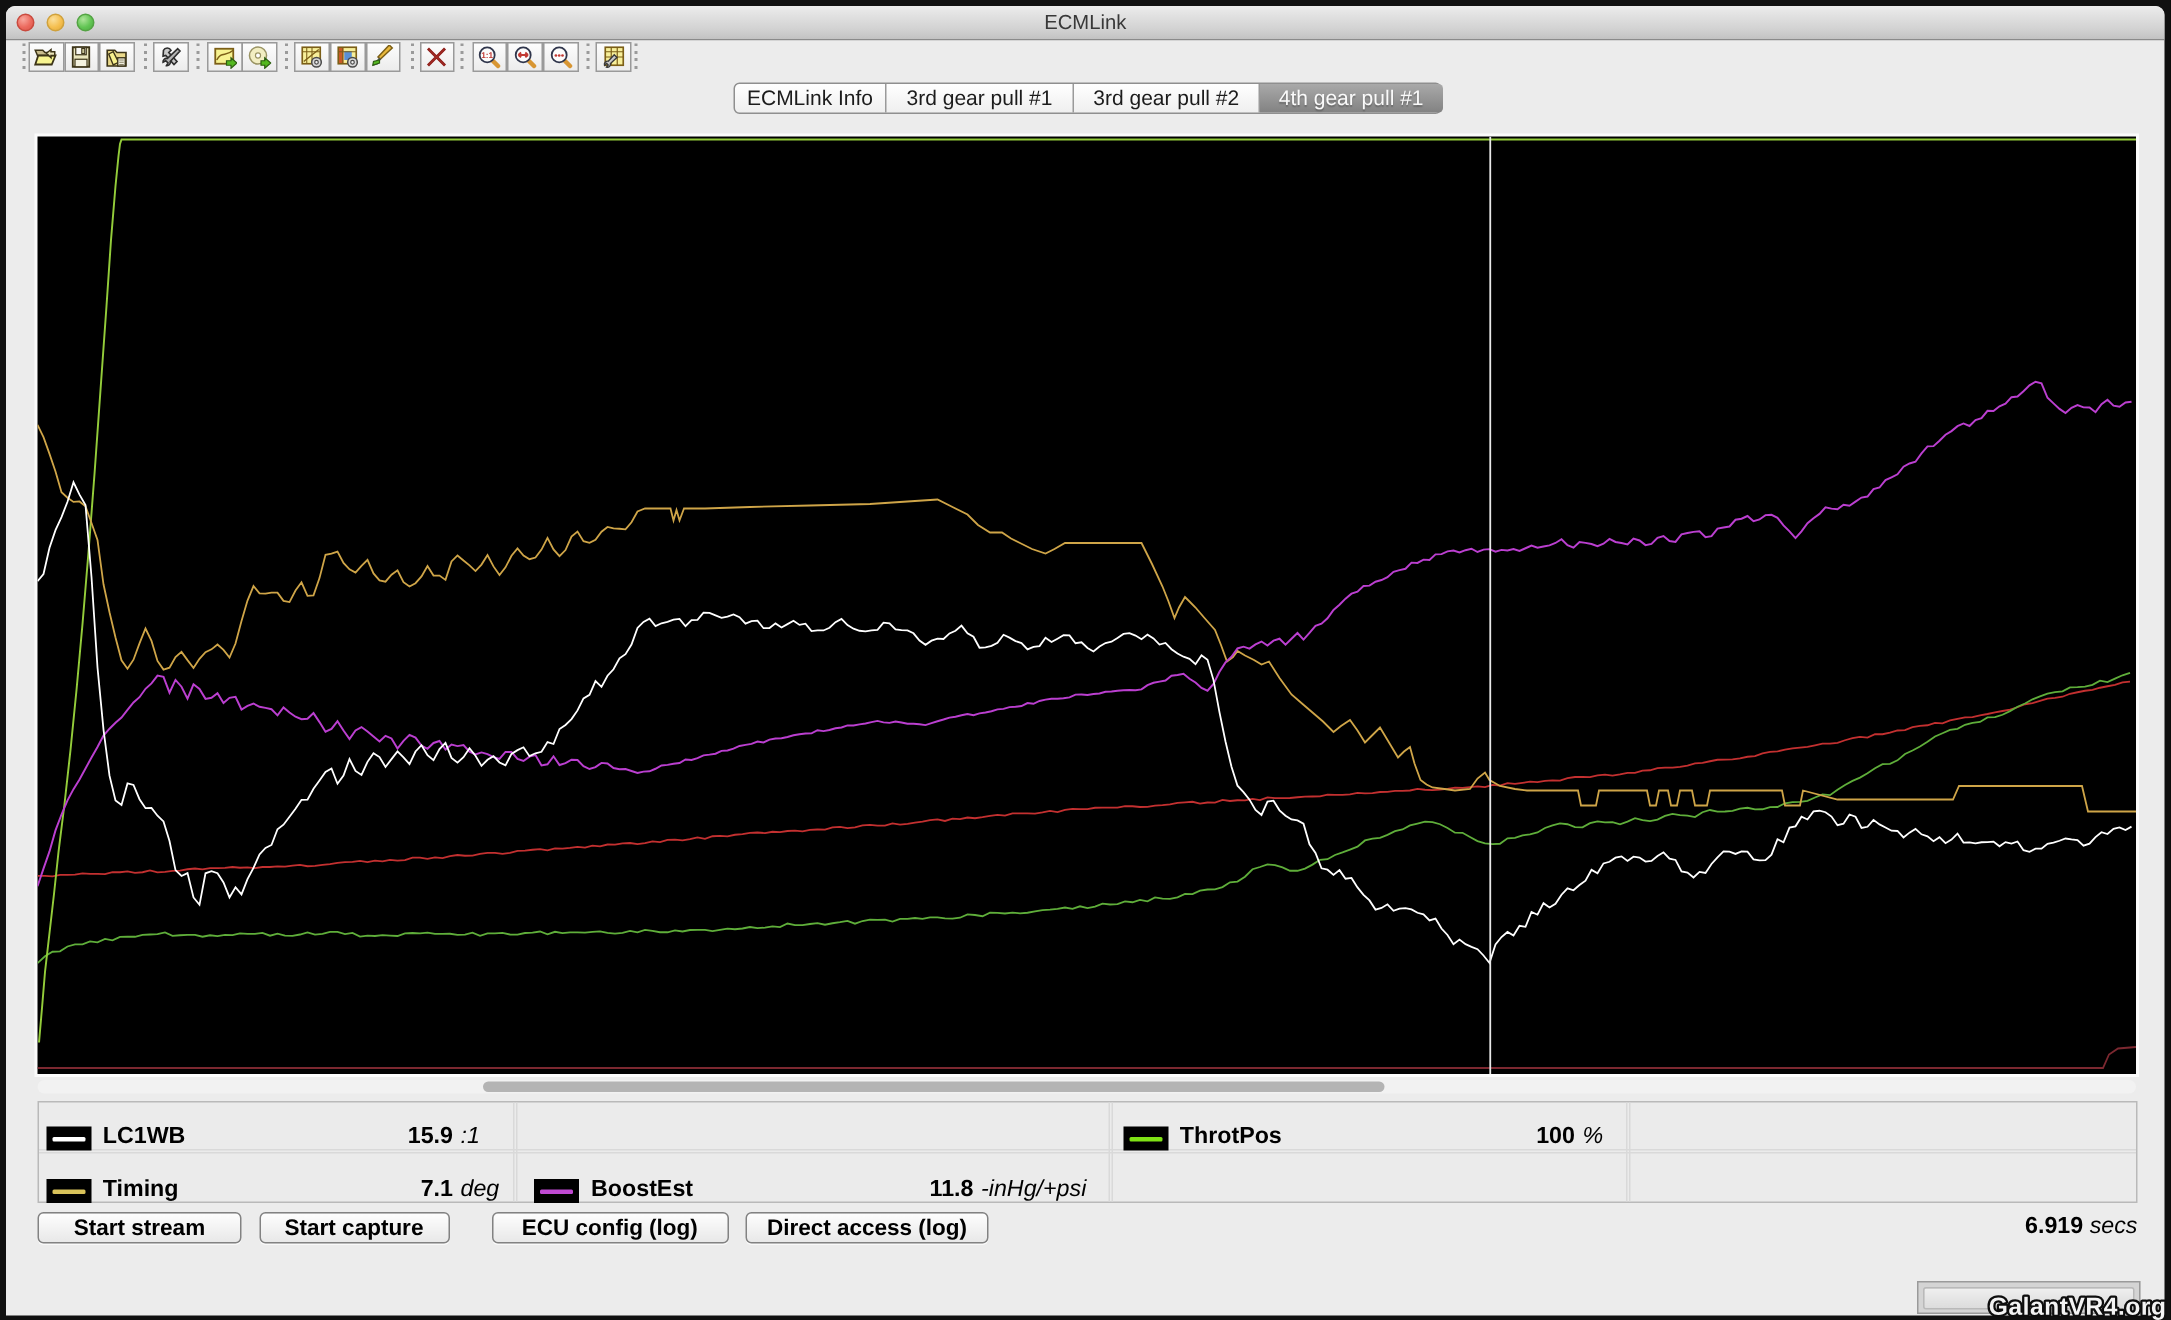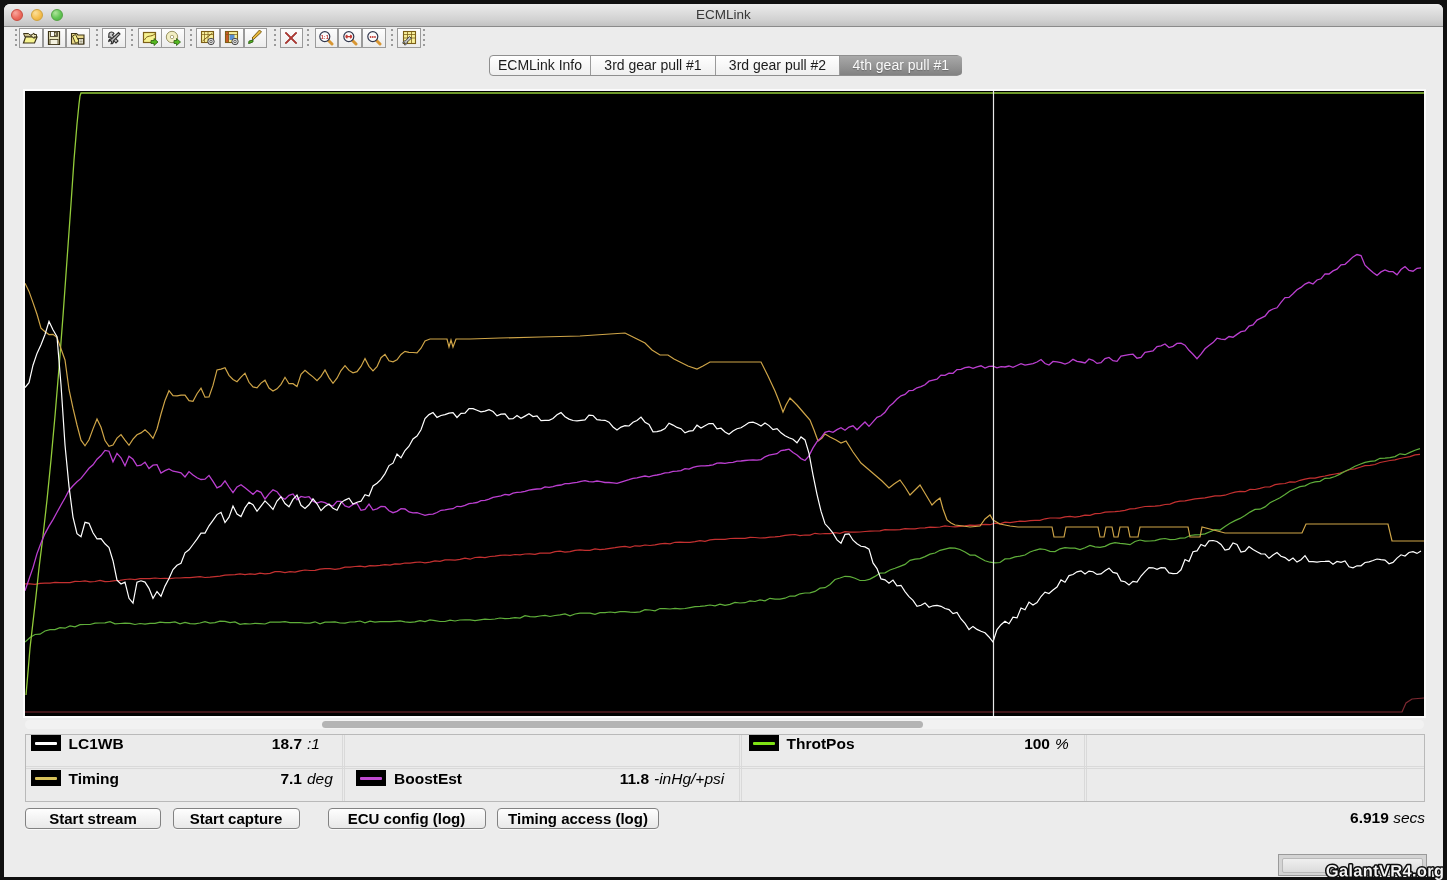--- a/index.html
+++ b/index.html
@@ -18,21 +18,21 @@
  border-right:1px solid #9a9a9a}
 .tab.sel{background:linear-gradient(#a9a9a9,#828282);color:#fafafa;border-radius:0 3px 3px 0;border-right:none;
  text-shadow:0 1px 1px rgba(0,0,0,.25)}
 #chartwrap{position:absolute;left:19px;top:84.5px;width:1403px;height:629.5px;background:#fbfbfb}
 #chart{position:absolute;left:2px;top:2.5px;width:1399px;height:625px;background:#000}
 #scrolltrack{position:absolute;left:21px;top:715.5px;width:1399px;height:9.5px;border-radius:5px;background:#f2f2f2}
 #scrollthumb{position:absolute;left:318px;top:716.5px;width:601px;height:7.5px;border-radius:4px;background:#b4b4b4}
 #legend{position:absolute;left:21px;top:729.5px;width:1400px;height:68px;border:1px solid #b9b9b9;background:#ebebeb}
 .lsep{position:absolute;left:0;width:100%;height:2.5px;border-top:1px solid #d9d9d9;border-bottom:1px solid #d9d9d9}
 .lvd{position:absolute;top:0;height:100%;width:2.5px;border-left:1px solid #d9d9d9;border-right:1px solid #d9d9d9}
-.lcell{position:absolute;height:32px;display:flex;align-items:flex-start}
+.lcell{position:absolute;height:32px;display:flex;align-items:flex-end}
 .sw{width:30px;height:16px;background:#000;display:inline-block;position:relative;flex:0 0 auto}
 .swl{position:absolute;left:4px;right:4px;top:6.5px;height:3px;border-radius:1px}
 .llab{font-weight:bold;font-size:15.5px;color:#000;margin-left:8px}
 .lval{font-weight:bold;font-size:15.5px;color:#000;margin-left:auto}
 .lunit{font-style:italic;font-size:15.5px;color:#000;margin-left:5px;flex:0 0 auto}
 .it{font-style:italic;font-weight:normal}
 .pbtn{position:absolute;top:803.5px;height:21.5px;border:1px solid #828282;border-radius:4px;
  background:linear-gradient(#fefefe,#e8e8e8);text-align:center;font-weight:bold;font-size:15px;color:#000;
  line-height:20px;box-shadow:0 1px 0 rgba(255,255,255,.7)}
 #secs{position:absolute;top:805px;right:18px;font-size:15.5px;color:#000}
@@ -190,21 +190,21 @@
     <div id="legend">
       <div class="lsep" style="top:31.5px"></div>
       <div class="lvd" style="left:316px"></div>
       <div class="lvd" style="left:713px"></div>
       <div class="lvd" style="left:1058px"></div>
       <div class="lcell" style="left:0px;top:0.5px;width:317px;padding-left:4.5px">
         <span class="sw">
           <span class="swl" style="background:#ffffff"></span>
         </span>
         <span class="llab">LC1WB</span>
-        <span class="lval">18.7</span>
+        <span class="lval">15.9</span>
         <span class="lunit" style="width:36px">:1</span>
       </div>
       <div class="lcell" style="left:0px;top:35.5px;width:317px;padding-left:4.5px">
         <span class="sw">
           <span class="swl" style="background:#d8c25a"></span>
         </span>
         <span class="llab">Timing</span>
         <span class="lval">7.1</span>
         <span class="lunit" style="width:36px">deg</span>
       </div>
@@ -221,21 +221,21 @@
           <span class="swl" style="background:#7fe215"></span>
         </span>
         <span class="llab">ThrotPos</span>
         <span class="lval">100</span>
         <span class="lunit" style="width:30px">%</span>
       </div>
     </div>
     <div class="pbtn" style="left:21.0px;width:136.0px">Start stream</div>
     <div class="pbtn" style="left:168.5px;width:127.0px">Start capture</div>
     <div class="pbtn" style="left:323.5px;width:158.0px">ECU config (log)</div>
-    <div class="pbtn" style="left:493.0px;width:162.0px">Timing access (log)</div>
+    <div class="pbtn" style="left:493.0px;width:162.0px">Direct access (log)</div>
     <div id="secs"><b>6.919</b> <i>secs</i></div>
     <div id="statuspanel">
       <div class="inner"></div>
     </div>
     <div id="galant"><svg width="140" height="24" viewBox="0 0 140 24">
         <g transform="translate(18.79,18.5)" stroke="#0e0e0e" stroke-width="372" stroke-linejoin="round" fill="#0e0e0e">
           <path transform="translate(0.00,0) scale(0.008057,-0.008057)" d="M806 211Q921 211 1029.0 244.5Q1137 278 1196 330V525H852V743H1466V225Q1354 110 1174.5 45.0Q995 -20 798 -20Q454 -20 269.0 170.5Q84 361 84 711Q84 1059 270.0 1244.5Q456 1430 805 1430Q1301 1430 1436 1063L1164 981Q1120 1088 1026.0 1143.0Q932 1198 805 1198Q597 1198 489.0 1072.0Q381 946 381 711Q381 472 492.5 341.5Q604 211 806 211Z"></path>
           <path transform="translate(13.13,0) scale(0.008057,-0.008057)" d="M393 -20Q236 -20 148.0 65.5Q60 151 60 306Q60 474 169.5 562.0Q279 650 487 652L720 656V711Q720 817 683.0 868.5Q646 920 562 920Q484 920 447.5 884.5Q411 849 402 767L109 781Q136 939 253.5 1020.5Q371 1102 574 1102Q779 1102 890.0 1001.0Q1001 900 1001 714V320Q1001 229 1021.5 194.5Q1042 160 1090 160Q1122 160 1152 166V14Q1127 8 1107.0 3.0Q1087 -2 1067.0 -5.0Q1047 -8 1024.5 -10.0Q1002 -12 972 -12Q866 -12 815.5 40.0Q765 92 755 193H749Q631 -20 393 -20ZM720 501 576 499Q478 495 437.0 477.5Q396 460 374.5 424.0Q353 388 353 328Q353 251 388.5 213.5Q424 176 483 176Q549 176 603.5 212.0Q658 248 689.0 311.5Q720 375 720 446Z"></path>
           <path transform="translate(22.61,0) scale(0.008057,-0.008057)" d="M143 0V1484H424V0Z"></path>
           <path transform="translate(27.49,0) scale(0.008057,-0.008057)" d="M393 -20Q236 -20 148.0 65.5Q60 151 60 306Q60 474 169.5 562.0Q279 650 487 652L720 656V711Q720 817 683.0 868.5Q646 920 562 920Q484 920 447.5 884.5Q411 849 402 767L109 781Q136 939 253.5 1020.5Q371 1102 574 1102Q779 1102 890.0 1001.0Q1001 900 1001 714V320Q1001 229 1021.5 194.5Q1042 160 1090 160Q1122 160 1152 166V14Q1127 8 1107.0 3.0Q1087 -2 1067.0 -5.0Q1047 -8 1024.5 -10.0Q1002 -12 972 -12Q866 -12 815.5 40.0Q765 92 755 193H749Q631 -20 393 -20ZM720 501 576 499Q478 495 437.0 477.5Q396 460 374.5 424.0Q353 388 353 328Q353 251 388.5 213.5Q424 176 483 176Q549 176 603.5 212.0Q658 248 689.0 311.5Q720 375 720 446Z"></path>

